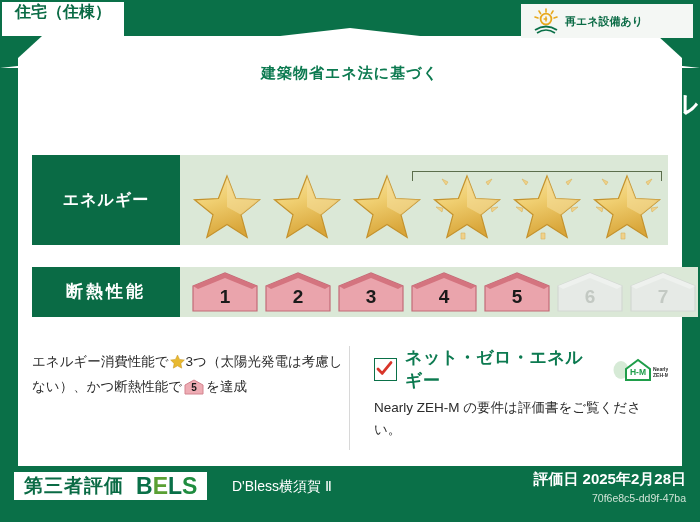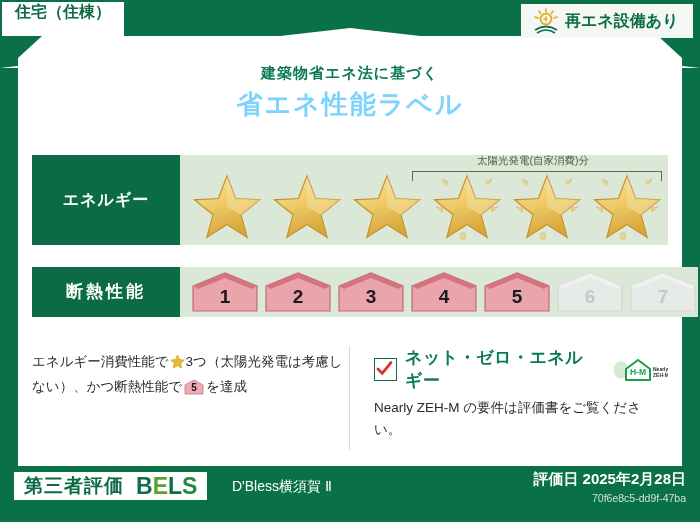--- a/index.html
+++ b/index.html
@@ -20,41 +20,41 @@
   .type-tag span{
     color:#0a6b45;font-size:16px;font-weight:bold;letter-spacing:0px;
   }
   .renew-badge{
     position:absolute;left:521px;top:4px;width:172px;height:34px;
     background:#f4f7f4;display:flex;align-items:center;padding-left:6px;
     box-sizing:border-box;
   }
   .renew-badge .sun{width:30px;height:28px;flex:0 0 30px;}
   .renew-badge span{
-    color:#0a6b45;font-size:16px;font-weight:bold;margin-left:4px;
+    color:#0a6b45;font-size:11px;font-weight:bold;margin-left:4px;
   }
 
   
   .body-panel{
     position:absolute;left:18px;top:36px;width:664px;height:430px;
     background:#ffffff;
     clip-path:polygon(0 22px, 24px 0, 350px 0, 350px 0, 640px 0, 664px 22px, 664px 430px, 0 430px);
     z-index:2;
   }
   .roof{
     position:absolute;left:0;top:28px;width:700px;height:40px;
     background:#ffffff;
     clip-path:polygon(0 40px, 350px 0, 700px 40px, 700px 40px, 0 40px);
     z-index:3;
   }
 
   
   .title-wrap{position:absolute;left:0;top:64px;width:700px;text-align:center;z-index:6;}
   .title-sub{color:#0c7a50;font-size:15px;font-weight:bold;letter-spacing:1px;}
-  .title-main{color:#7dd3fc;font-size:26px;font-weight:bold;letter-spacing:2px;margin-top:4px;}
+  .title-main{color:#ffffff;font-size:26px;font-weight:bold;letter-spacing:2px;margin-top:4px;text-align:right;}
 
   
   .row{position:absolute;left:32px;width:636px;z-index:6;display:flex;}
   .row-energy{top:155px;height:90px;}
   .row-insul{top:267px;height:50px;}
   .row-label{
     background:#0a6b45;color:#fff;font-weight:bold;
     display:flex;flex-direction:column;align-items:center;justify-content:center;
     flex:0 0 148px;box-sizing:border-box;
   }
@@ -188,21 +188,20 @@
   <div class="title-wrap">
     <div class="title-sub">建築物省エネ法に基づく</div>
     <div class="title-main">省エネ性能ラベル</div>
   </div>
 
   <div class="row row-energy">
     <div class="row-label">
       <div>エネルギー</div>
     </div>
     <div class="row-values">
-      <div class="solar-note">太陽光発電(自家消費)分</div>
       <div class="solar-bracket"></div>
       <div class="stars" id="stars-host">
           <div class="star-cell">
             <svg width="78" height="74" viewBox="0 0 78 74">
               <defs>
                 <linearGradient id="sg0" x1="0" y1="0" x2="0.35" y2="1">
                   <stop offset="0%" stop-color="#f7e3a6"></stop>
                   <stop offset="45%" stop-color="#f0cf71"></stop>
                   <stop offset="100%" stop-color="#d9a63a"></stop>
                 </linearGradient>

